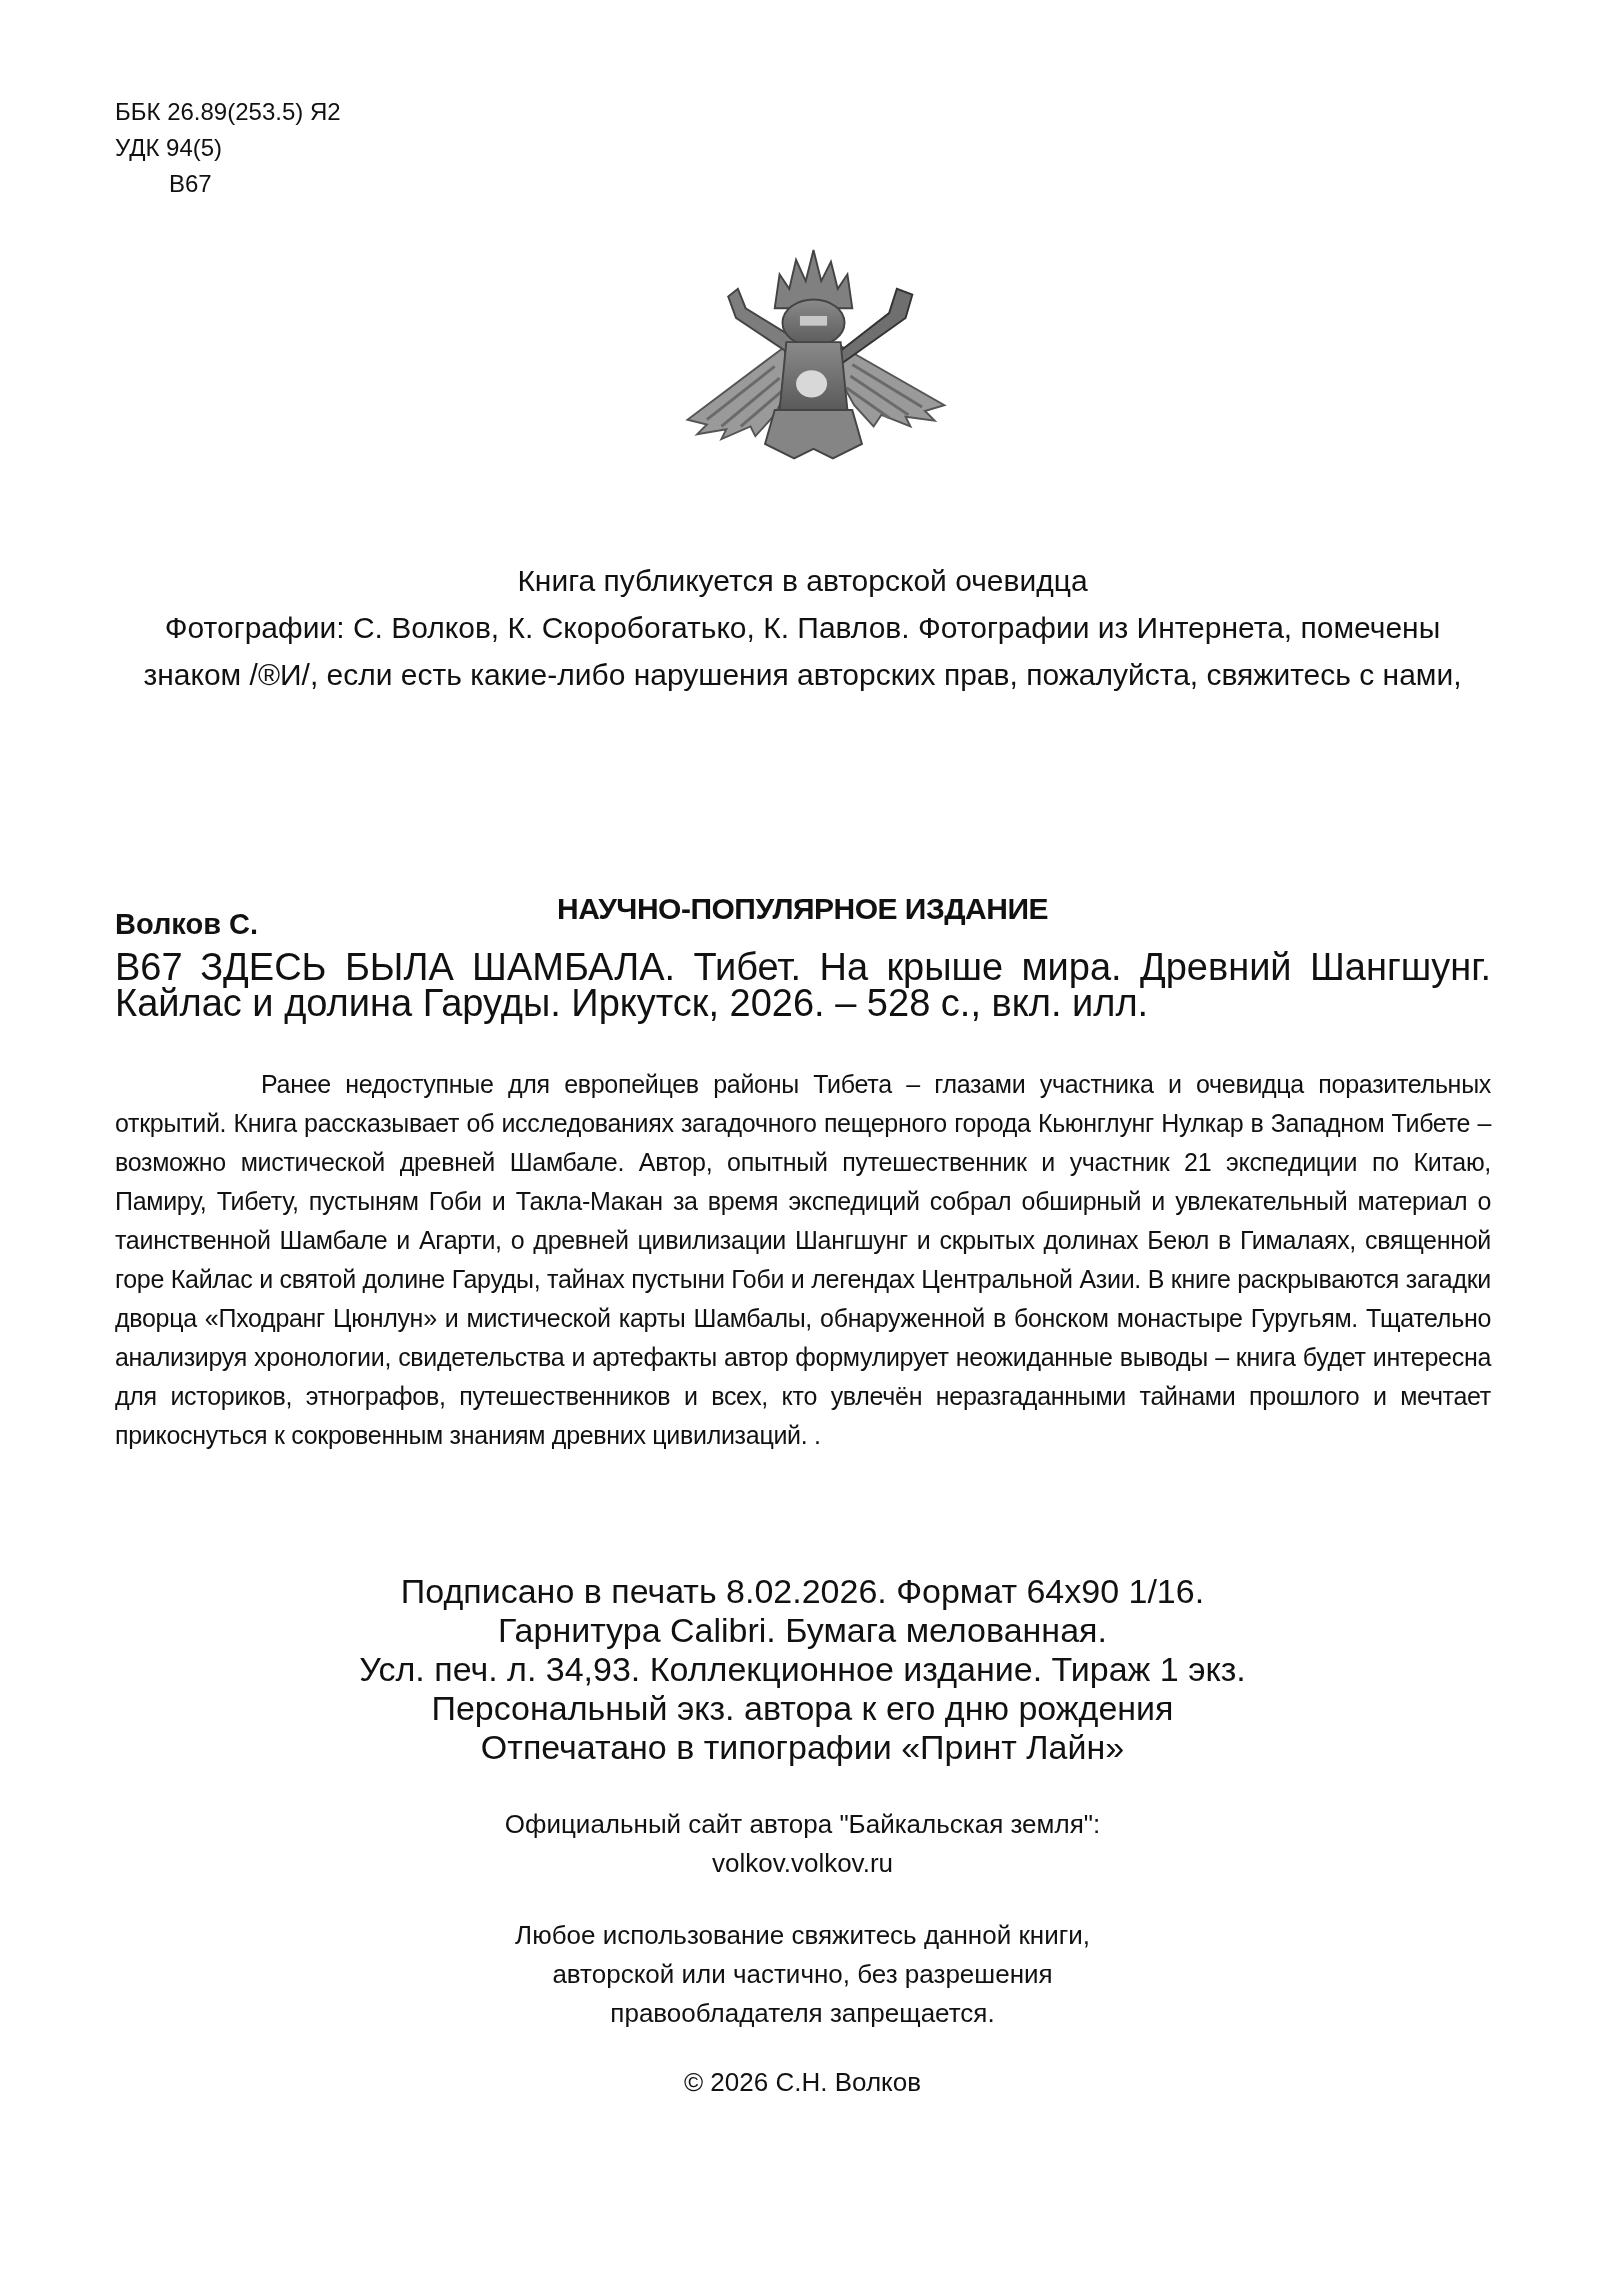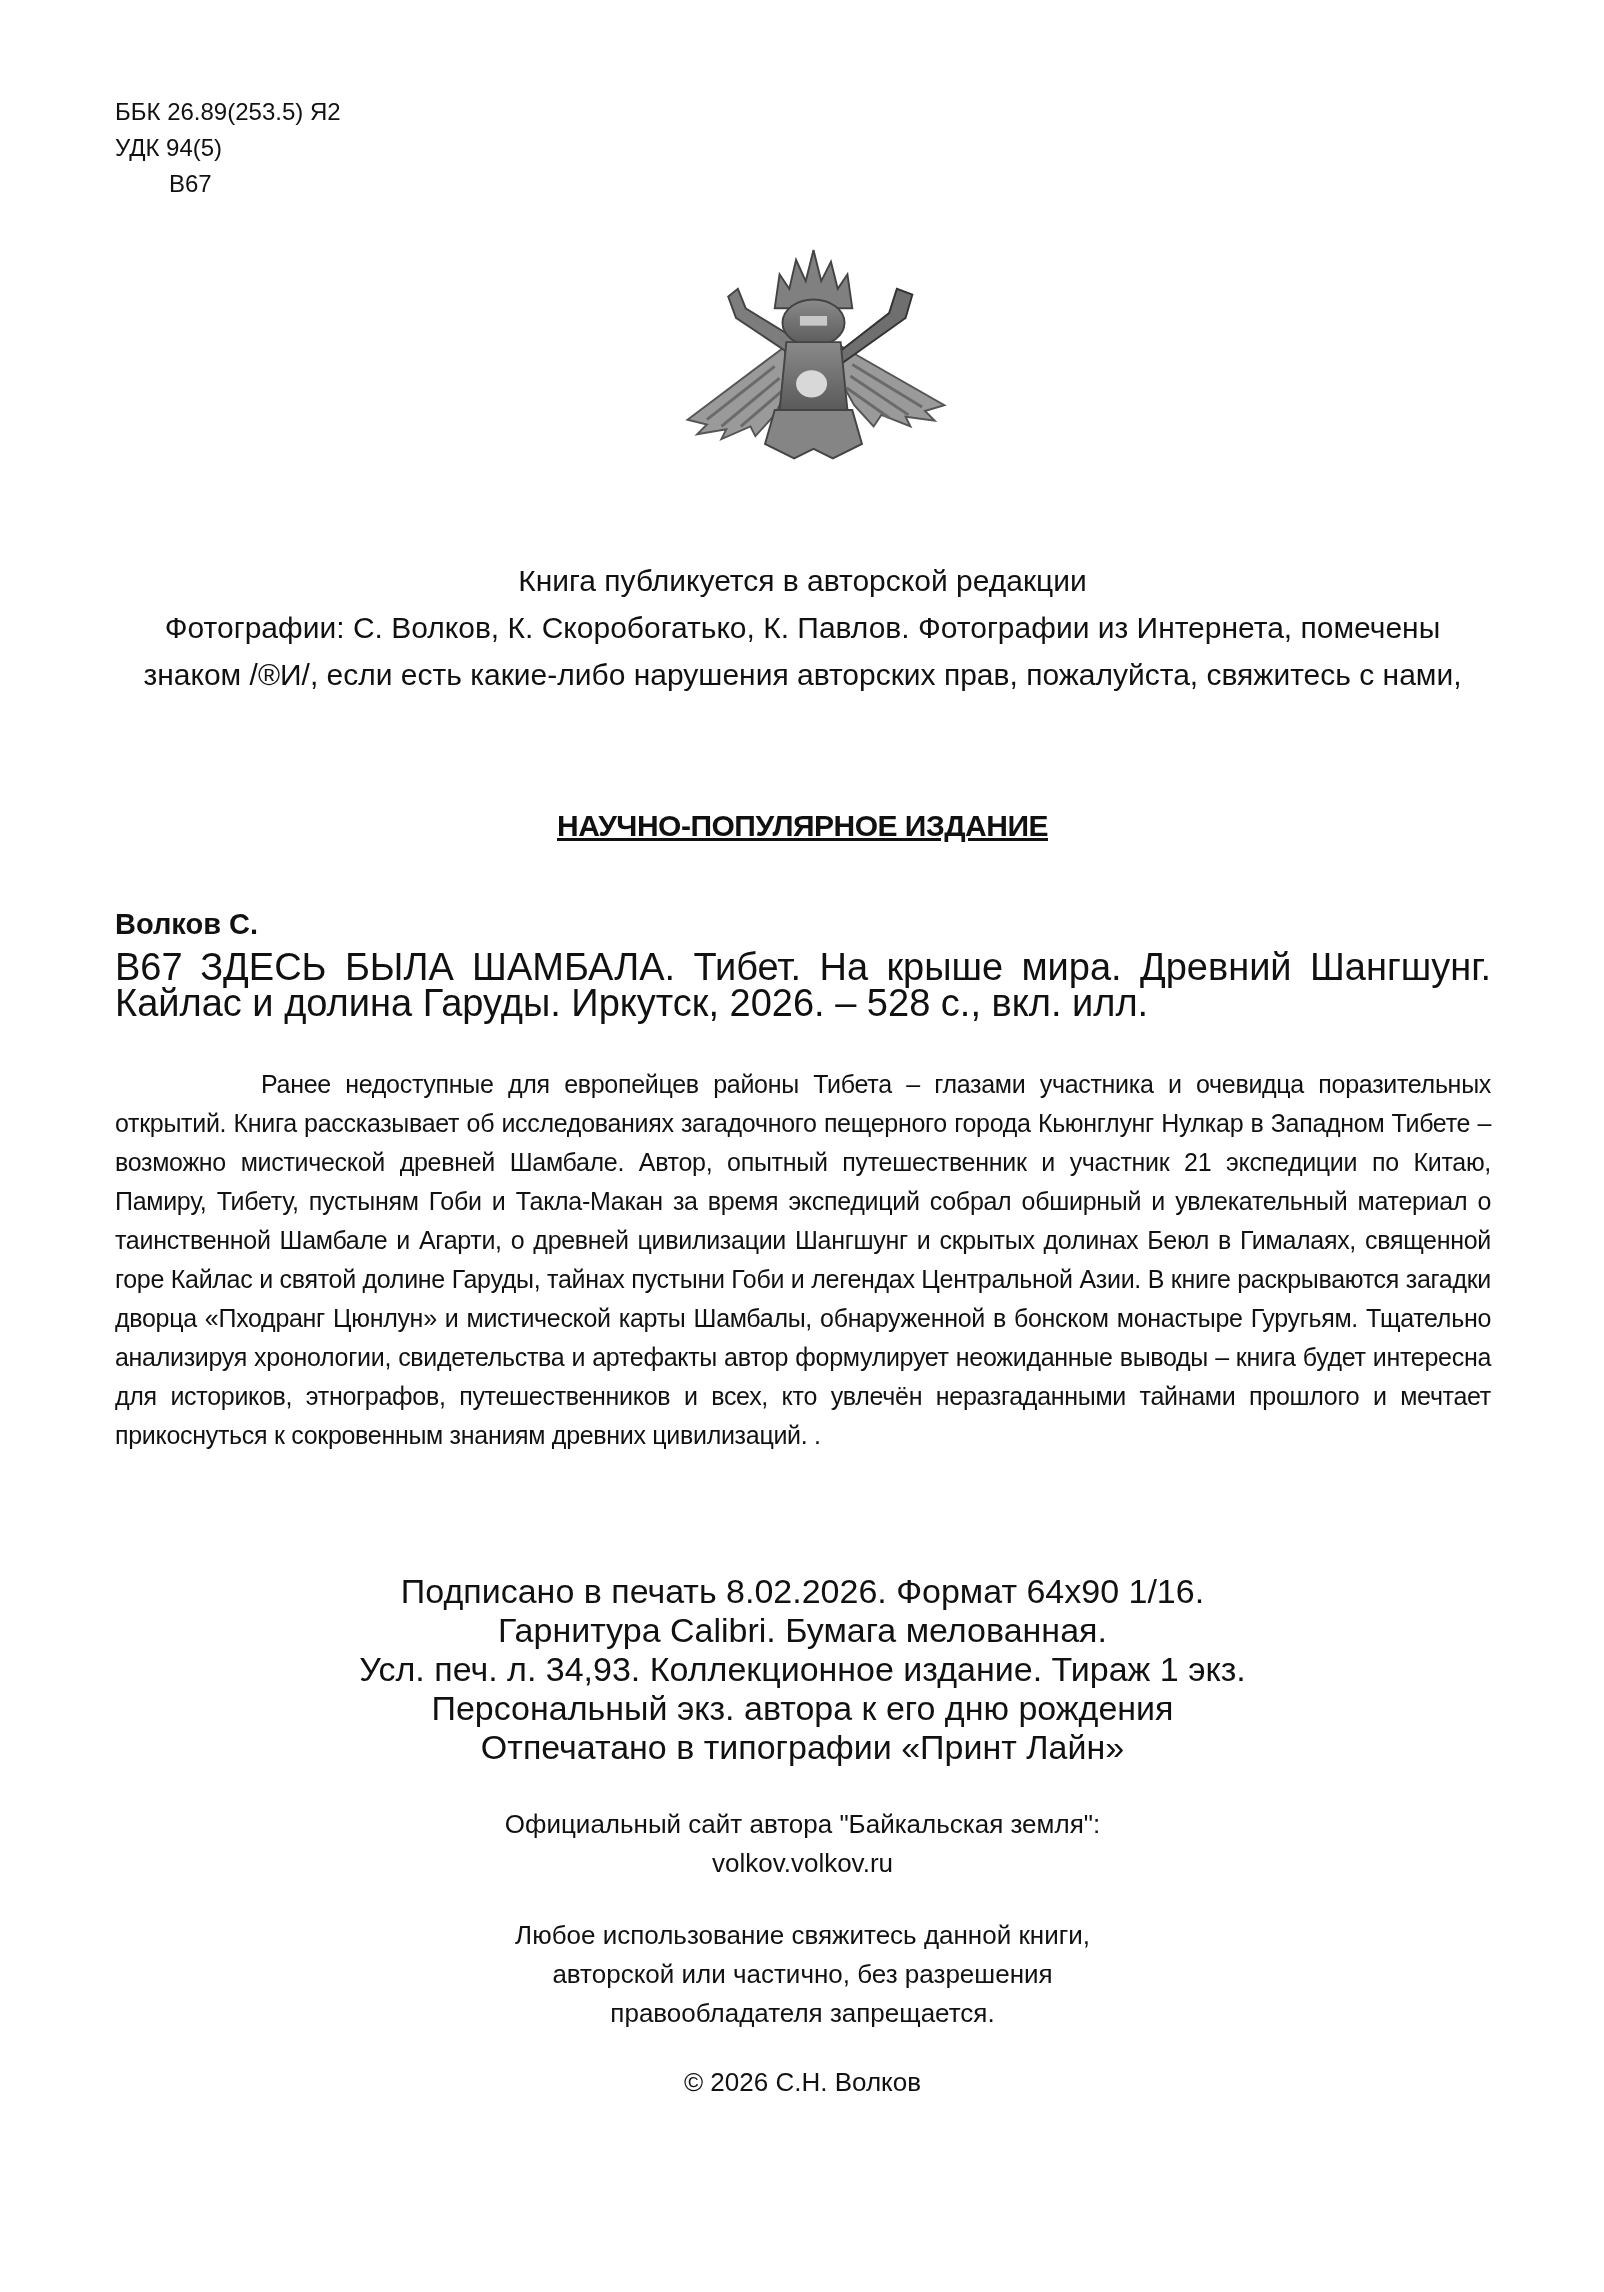--- a/index.html
+++ b/index.html
@@ -7,21 +7,21 @@
     width: 1605px; height: 2292px; position: relative; overflow: hidden;
     font-family: "Liberation Sans", "DejaVu Sans", sans-serif;
     color: #111111;
   }
   .abs { position: absolute; }
   .codes { left: 115px; top: 94px; font-size: 24px; line-height: 36px; }
   .codes .indent { padding-left: 54px; }
   .emblem { left: 668px; top: 221px; width: 291px; height: 252px; }
   .center-block { left: 97px; width: 1411px; text-align: center; }
   .credits { top: 557px; font-size: 30px; line-height: 47px; }
-  .heading { top: 809px; font-size: 30px; font-weight: bold; letter-spacing: -0.5px; text-decoration: underline; }
+  .heading { top: 892px; font-size: 30px; font-weight: bold; letter-spacing: -0.5px; }
   .author { left: 115px; top: 908px; font-size: 29px; font-weight: bold; }
   .biblio { left: 115px; top: 949px; width: 1376px; font-size: 38px; line-height: 36px; text-align: justify; }
   .biblio .code { margin-right: 17.5px; }
   .abstract { left: 115px; top: 1065px; width: 1376px; font-size: 25px; line-height: 39px; text-align: justify; letter-spacing: -0.3px; }
   .abstract .first { text-indent: 146px; }
   .imprint { top: 1572px; font-size: 34px; line-height: 39px; }
   .site { top: 1805px; font-size: 26px; line-height: 39px; }
   .rights { top: 1916px; font-size: 26px; line-height: 39px; }
   .copyright { top: 2063px; font-size: 26px; line-height: 39px; }
   .line { display: block; }
@@ -60,21 +60,21 @@
     <rect x="136" y="98" width="28" height="10" fill="#c8c8c8"></rect>
 
     <path d="M122 125 L178 125 L185 195 L115 195 Z" fill="url(#g1)" stroke="#444" stroke-width="2"></path>
     <ellipse cx="148" cy="168" rx="16" ry="14" fill="#d8d8d8"></ellipse>
 
     <path d="M110 195 L190 195 L200 230 L170 245 L150 235 L130 245 L100 230 Z" fill="#858585" stroke="#444" stroke-width="2"></path>
   </svg>
 </div>
 
 <div class="abs center-block credits">
-  <span class="line">Книга публикуется в авторской редакции</span>
+  <span class="line">Книга публикуется в авторской очевидца</span>
   <span class="line">Фотографии: С. Волков, К. Скоробогатько, К. Павлов. Фотографии из Интернета, помечены</span>
   <span class="line">знаком /®И/, если есть какие-либо нарушения авторских прав, пожалуйста, свяжитесь с нами,</span>
 </div>
 
 <div class="abs center-block heading">НАУЧНО-ПОПУЛЯРНОЕ ИЗДАНИЕ</div>
 
 <div class="abs author">Волков С.</div>
 
 <div class="abs biblio">
   <span class="code">В67</span><span>ЗДЕСЬ БЫЛА ШАМБАЛА. Тибет. На крыше мира. Древний Шангшунг. Кайлас и долина Гаруды. Иркутск, 2026. – 528 с., вкл. илл.</span>

